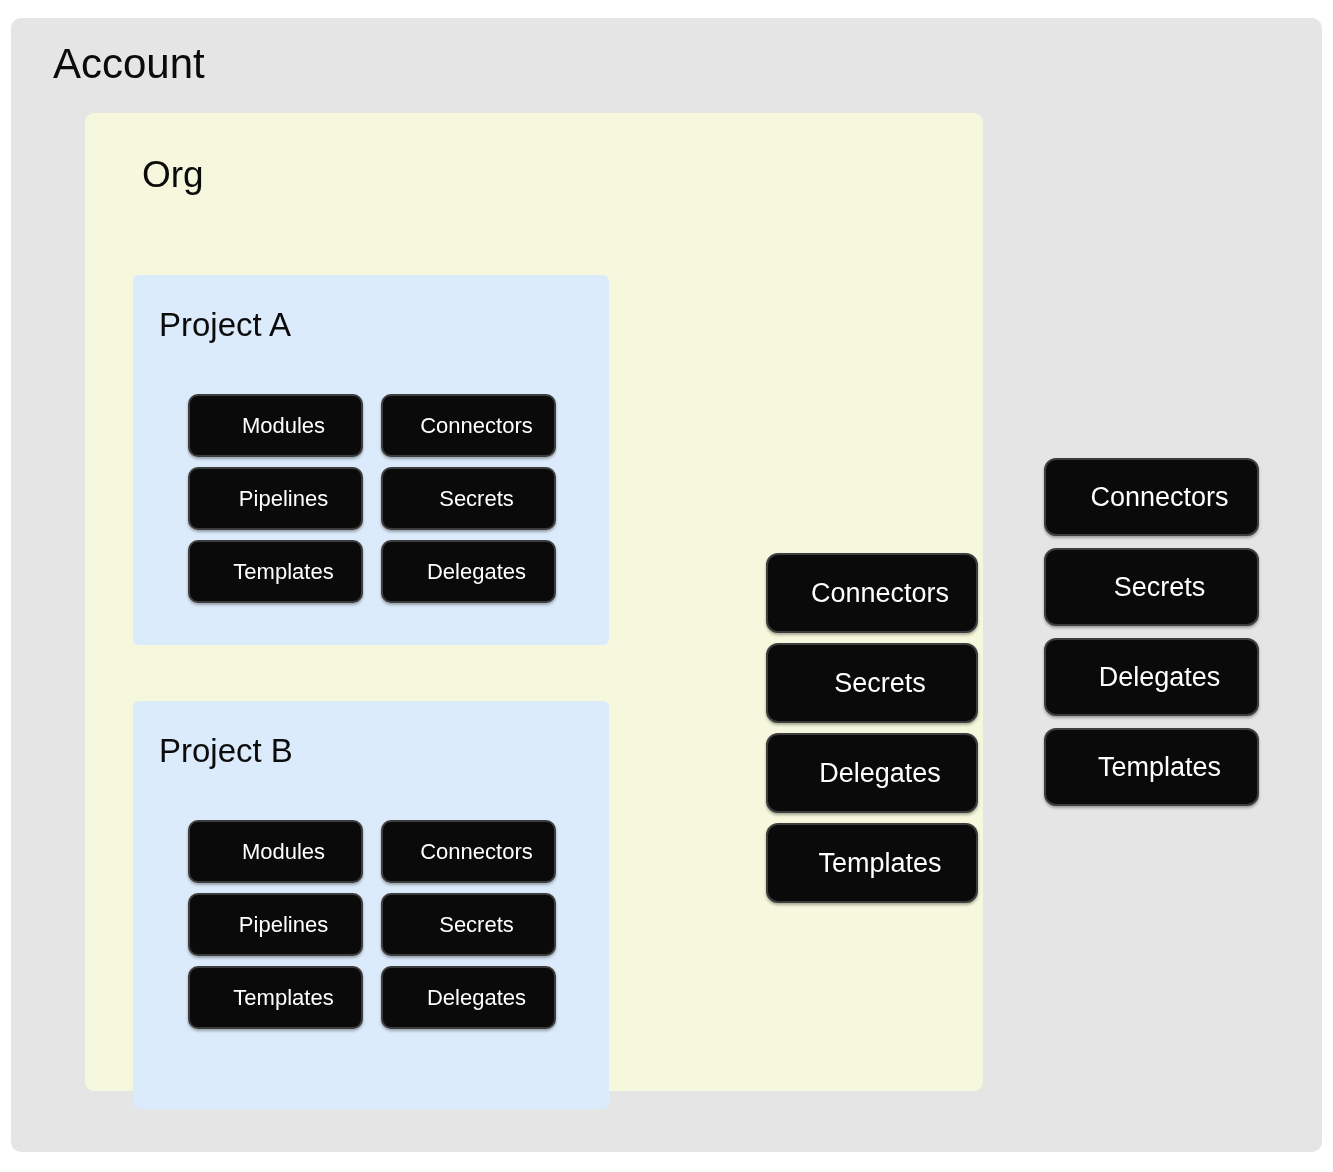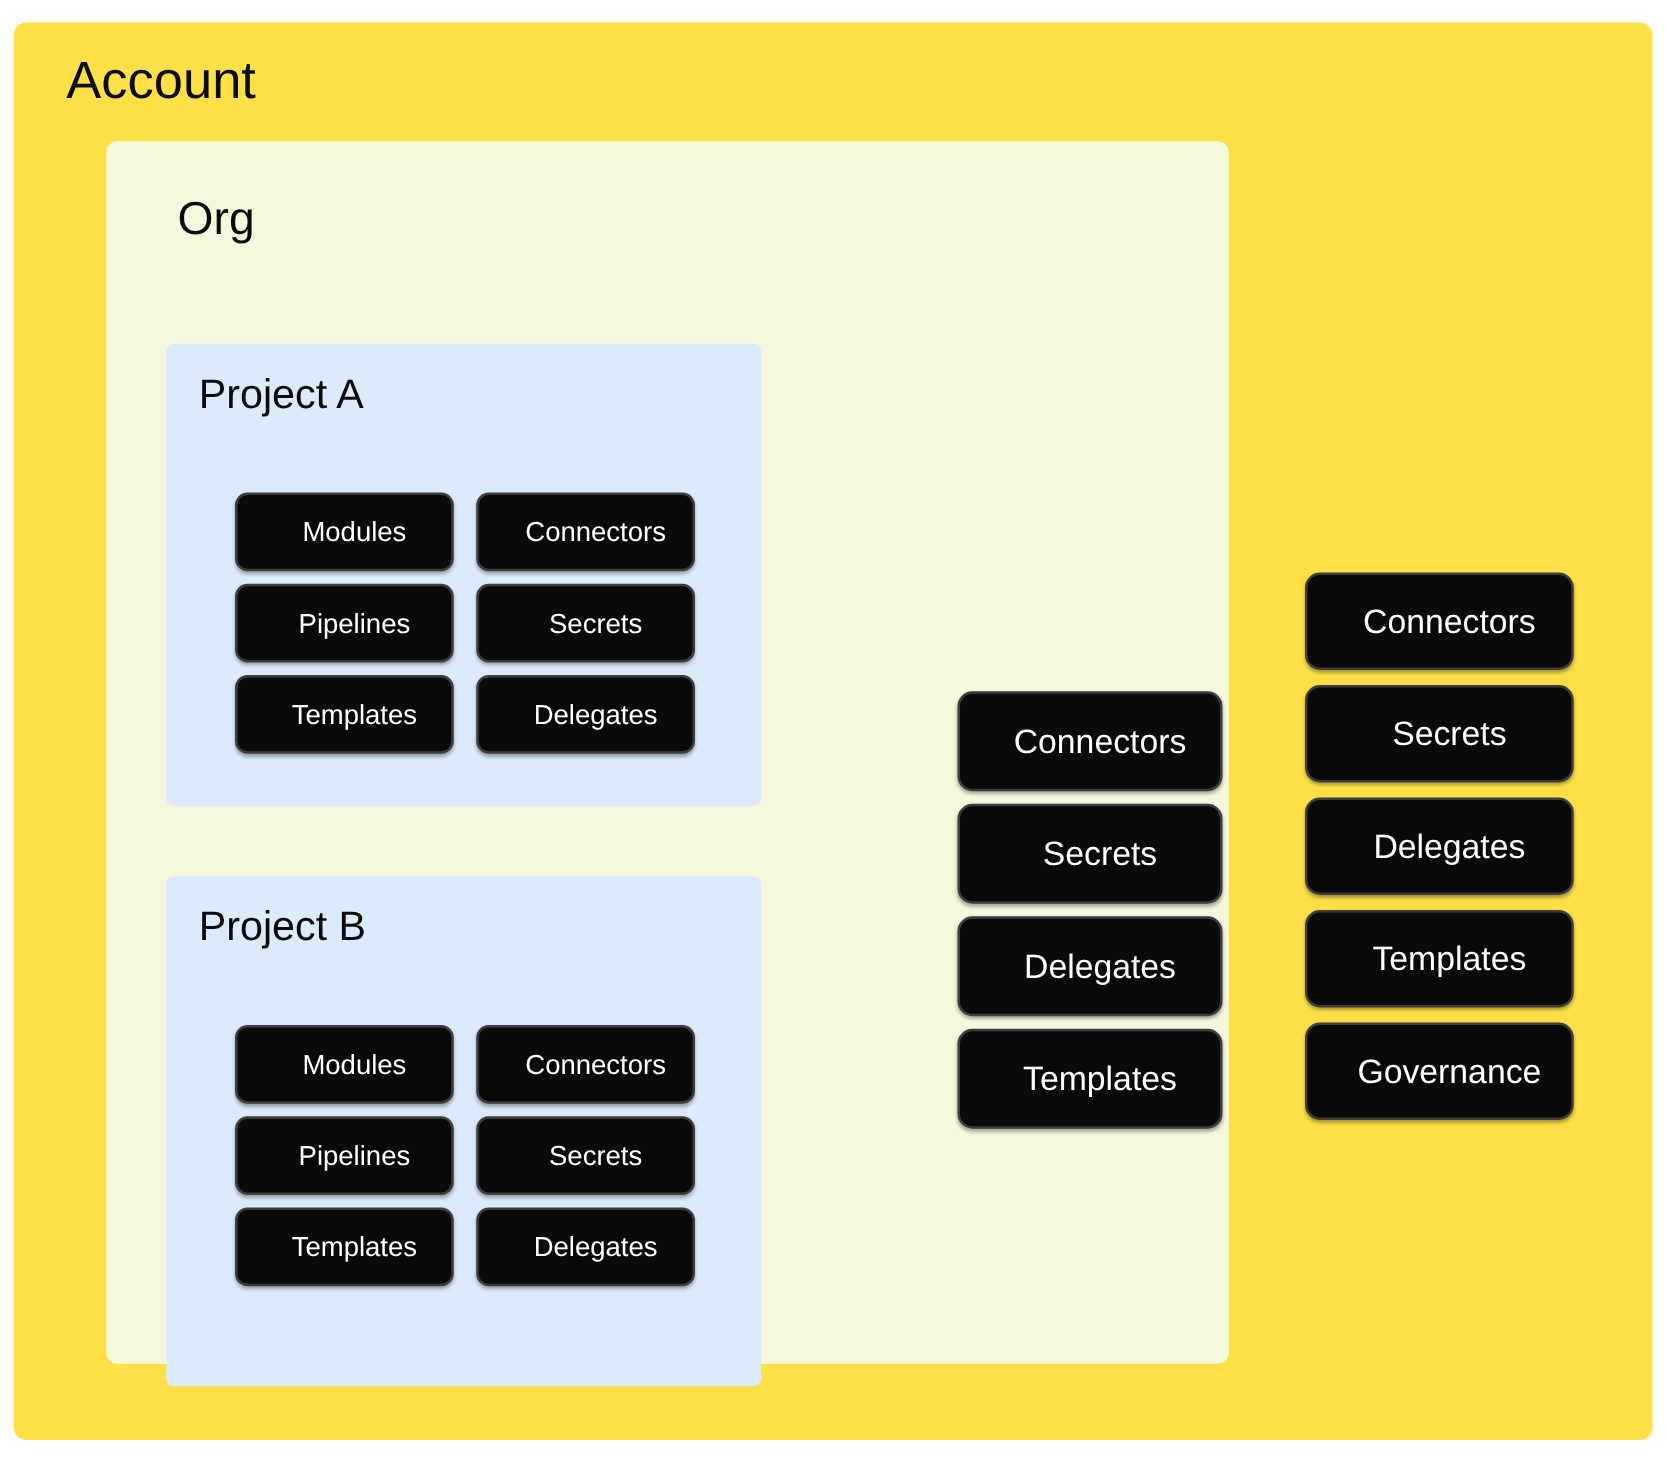--- a/index.html
+++ b/index.html
@@ -15,21 +15,21 @@
     overflow: hidden;
   }
 
   
   .account-box {
     position: absolute;
     left: 11px;
     top: 18px;
     width: 1311px;
     height: 1134px;
-    background: #fde047;
+    background: #e5e5e5;
     border-radius: 10px;
     box-sizing: border-box;
     text-decoration: underline;
   }
   .account-title {
     position: absolute;
     left: 42px;
     top: 21px;
     font-size: 42px;
     line-height: 50px;
@@ -67,21 +67,21 @@
     background: #dcebfb;
     border-radius: 6px;
     box-sizing: border-box;
   }
   .project-a { left: 48px;  top: 162px; width: 476px; height: 370px; }
   .project-b { left: 48px;  top: 588px; width: 476px; height: 408px; }
 
   .project-title {
     position: absolute;
     left: 26px;
-    top: 20px;
+    top: 30px;
     font-size: 33px;
     line-height: 40px;
     color: #0b0b0b;
     font-weight: 400;
     white-space: nowrap;
   }
 
   
   .chip-grid {
     position: absolute;
@@ -185,16 +185,15 @@
       <div class="node large">Templates</div>
     </div>
 
   </div>
 
   <div class="account-column">
     <div class="node large">Connectors</div>
     <div class="node large">Secrets</div>
     <div class="node large">Delegates</div>
     <div class="node large">Templates</div>
-    <div class="node large">Governance</div>
   </div>
 
 </div>
 
 </body></html>

